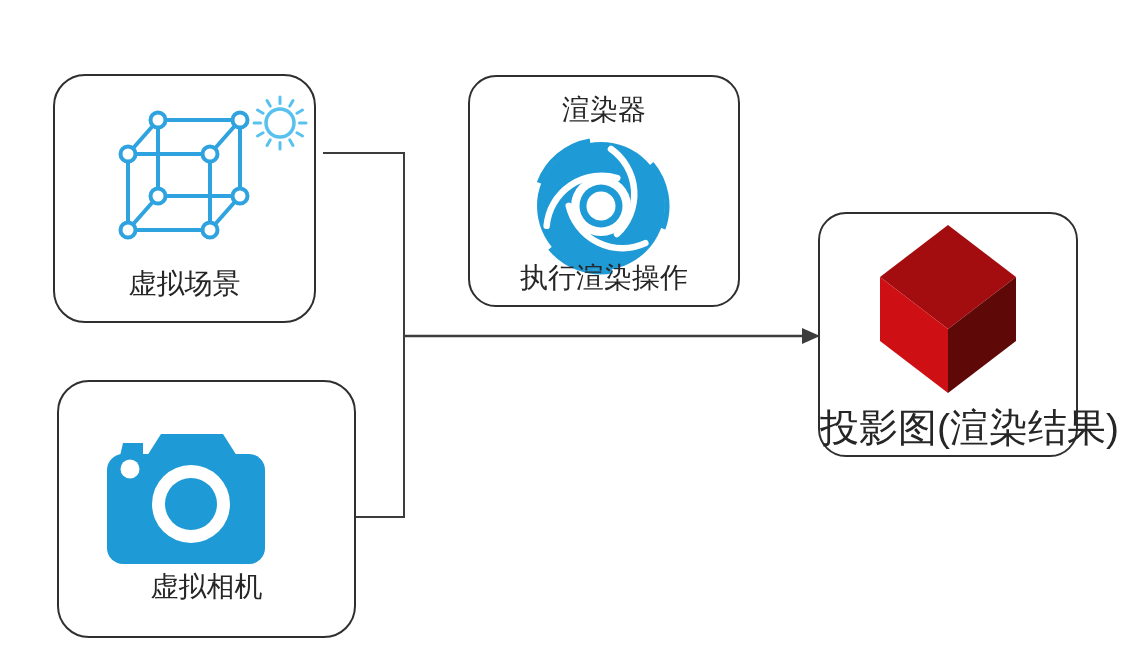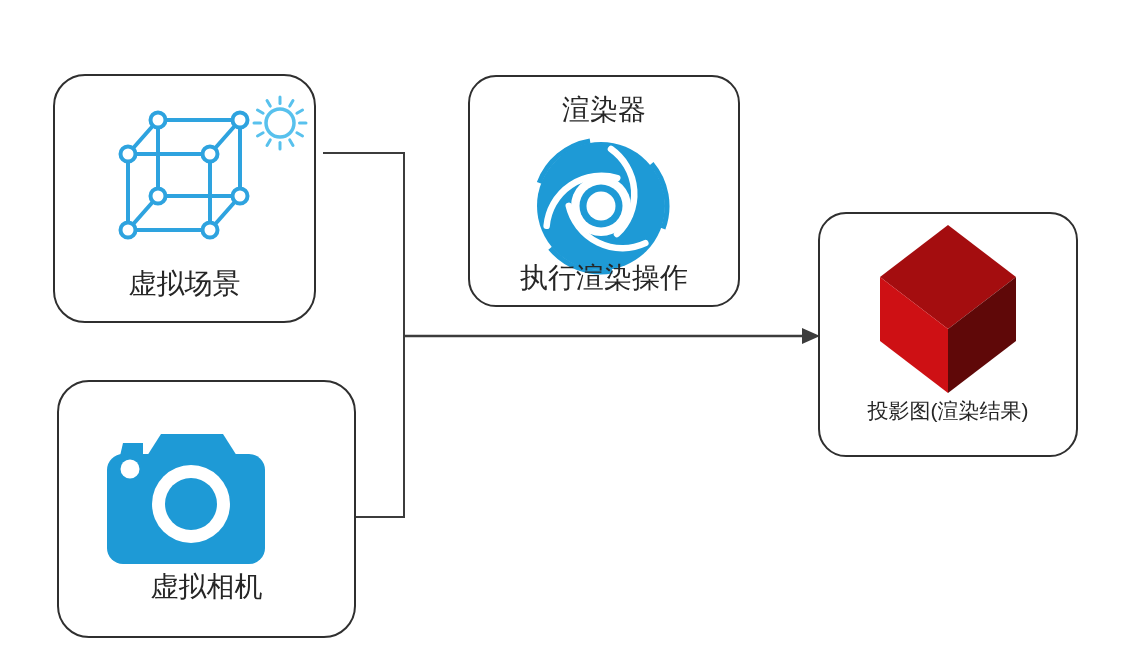--- a/index.html
+++ b/index.html
@@ -17,21 +17,21 @@
   #node-renderer{left:468px; top:75px;  width:272px; height:232px; border-radius:28px;}
   #node-result  {left:818px; top:212px; width:260px; height:245px; border-radius:28px;}
   .node-label{
     position:absolute;left:0;right:0;text-align:center;
     font-size:28px;color:var(--text,#262626);white-space:nowrap;
   }
   .label-bottom18{bottom:18px;}
   .label-bottom30{bottom:30px;}
   .label-top14{top:14px;}
   .label-bottom4{bottom:8px;}
-  .label-bottom14{bottom:30px;font-size:21px;}
+  .label-bottom14{bottom:0;font-size:39px;}
   .icon-abs{position:absolute;}
   svg{display:block;}
   
   .edge-line{stroke:var(--line,#3c3c3c);stroke-width:2;fill:none;}
   .edge-arrow-line{stroke:var(--line,#3c3c3c);stroke-width:2.6;fill:none;}
   .edge-arrow-head{fill:var(--line,#3c3c3c);}
   
   .wire-stroke{stroke:var(--wire-blue,#2ea3df);stroke-width:4;fill:none;}
   .wire-vertex{stroke:var(--wire-blue,#2ea3df);stroke-width:4;fill:#ffffff;}
   

